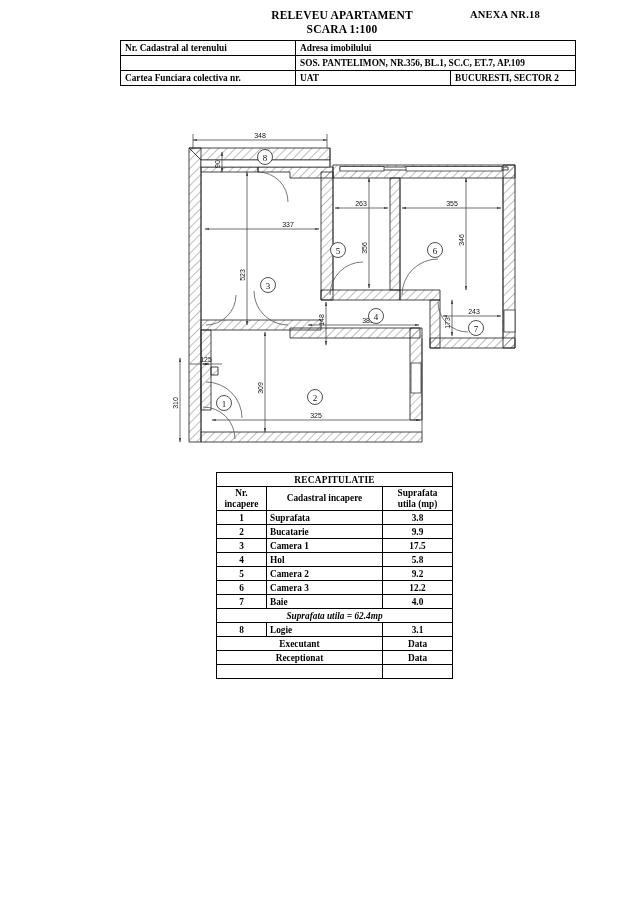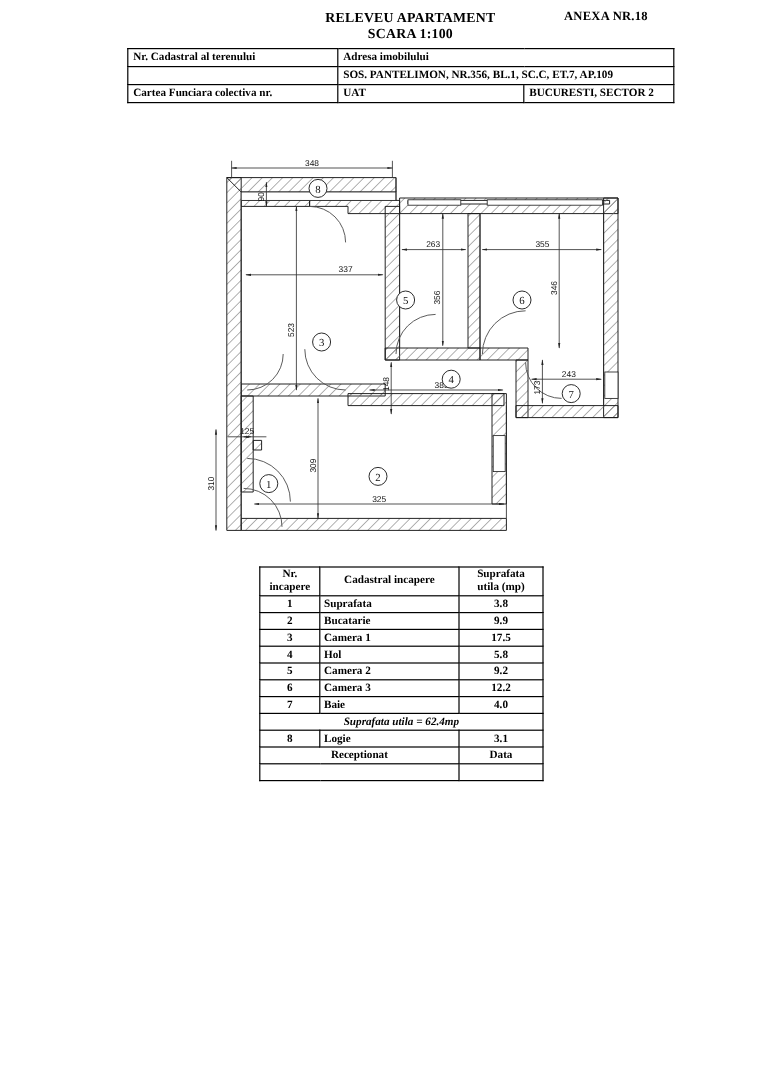--- a/index.html
+++ b/index.html
@@ -33,21 +33,21 @@
     position: absolute;
     left: 470px; top: 9px;
     font-weight: bold;
     font-size: 10.5px;
     letter-spacing: .2px;
   }
 
   
   .hdr-table {
     position: absolute;
-    left: 106px; top: 40px;
+    left: 120px; top: 40px;
     width: 455px;
     border-collapse: collapse;
     table-layout: fixed;
   }
   .hdr-table td {
     border: 1px solid #000;
     font-size: 9.3px;
     font-weight: bold;
     padding: 2px 4px;
     height: 15px;
@@ -334,20 +334,23 @@
 </div>
 
 <div class="recap-wrap">
   <table class="recap">
     <colgroup>
         <col class="rc-num">
         <col class="rc-name">
         <col class="rc-area">
       </colgroup>
     <tbody>
+        <tr>
+      <td colspan="3" class="recap-title">RECAPITULATIE</td>
+    </tr>
     <tr>
       <td class="rc-head">
         <span>Nr.</span><br>
         <span>incapere</span>
       </td>
       <td class="rc-head">Cadastral incapere</td>
       <td class="rc-head">
         <span>Suprafata</span><br>
         <span>utila (mp)</span>
       </td>
@@ -392,20 +395,24 @@
     <tr>
       <td colspan="3" class="rc-total">Suprafata utila = 62.4mp</td>
     </tr>
     <tr>
       <td class="rc-num">8</td>
       <td class="rc-name">Logie</td>
       <td class="rc-area">3.1</td>
     </tr>
 
     <tr>
+      <td colspan="2" class="rc-sec">Executant</td>
+      <td class="rc-sec">Data</td>
+    </tr>
+    <tr>
       <td colspan="2" class="rc-sec">Receptionat</td>
       <td class="rc-sec">Data</td>
     </tr>
     <tr>
       <td colspan="2" class="rc-blank"></td>
       <td class="rc-blank"></td>
     </tr>
   </tbody>
     </table>
 </div>

